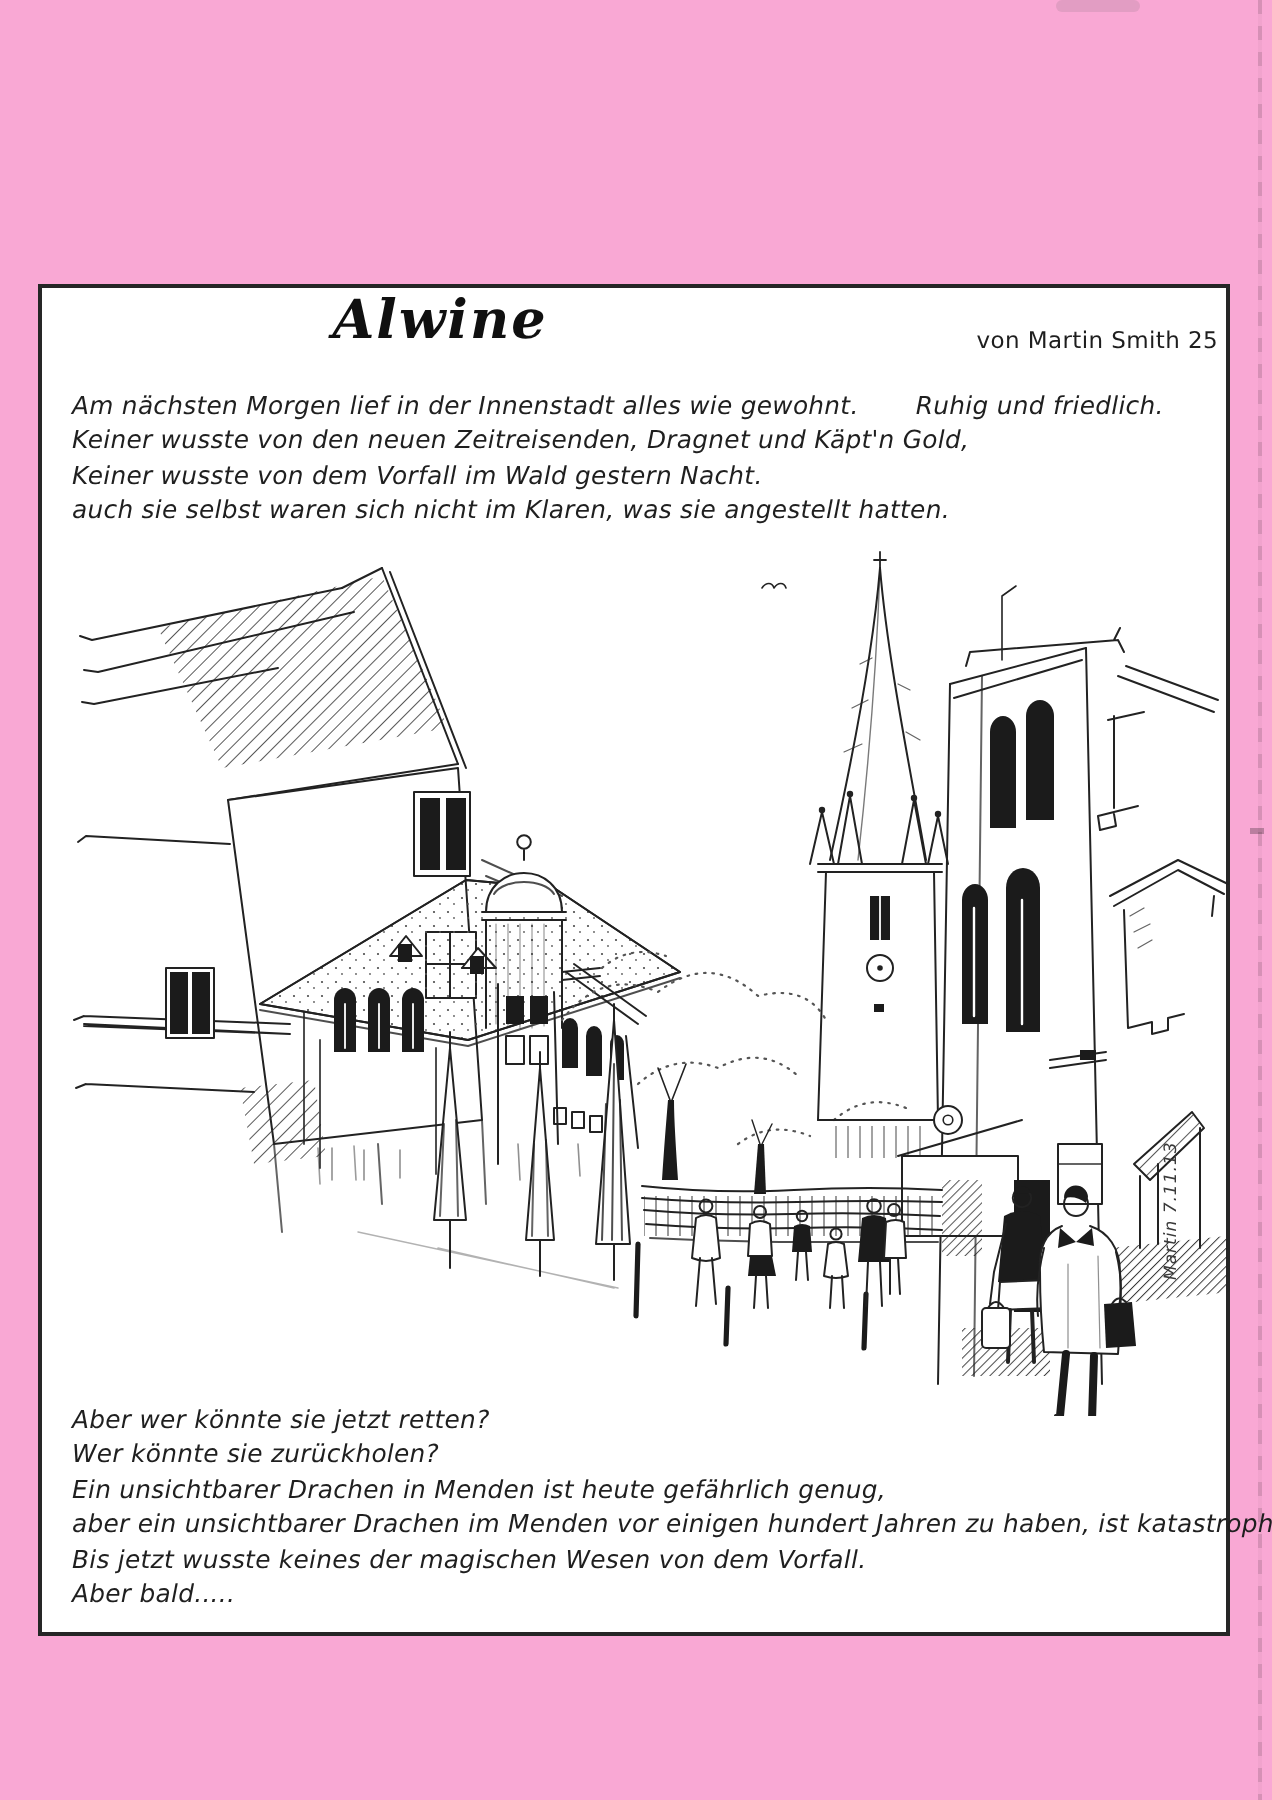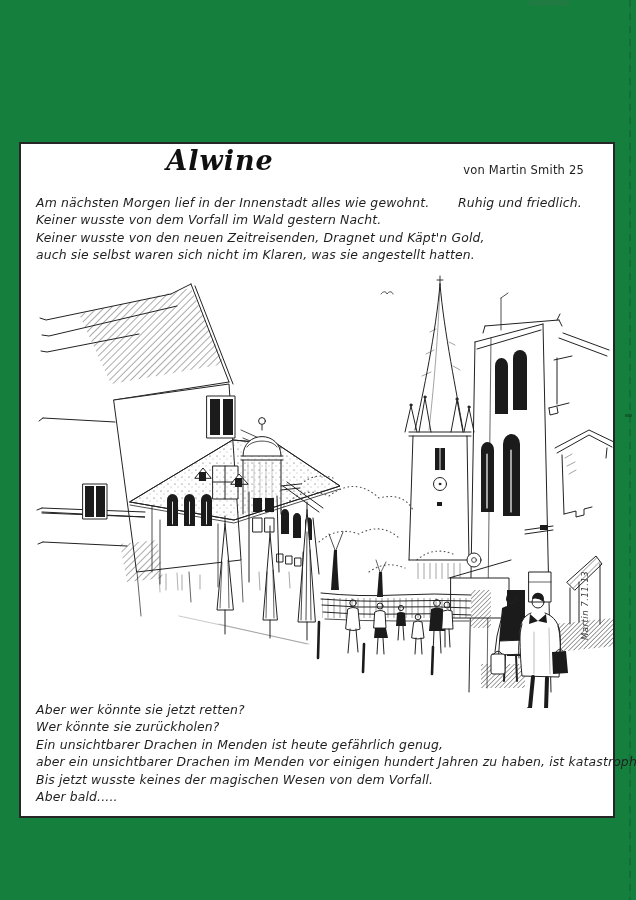--- a/index.html
+++ b/index.html
@@ -1,34 +1,34 @@
 <!DOCTYPE html>
 <html><head>
 <meta charset="utf-8">
 <style>
   html,body{margin:0;padding:0;}
   body{
     width:636px;height:900px;position:relative;background:#ffffff;
     font-family:"DejaVu Sans",sans-serif;overflow:hidden;
   }
-  .page{position:absolute;inset:0;background:#15803d;}
+  .page{position:absolute;inset:0;background:#f9a8d4;}
   
   .smudge-top{position:absolute;left:528px;top:0;width:42px;height:6px;
     background:rgba(90,90,90,.14);border-radius:3px;}
   .edge-line{position:absolute;left:629px;top:0;width:2px;height:900px;
     background:repeating-linear-gradient(180deg,rgba(0,0,0,.14) 0 7px,rgba(0,0,0,.03) 7px 13px);}
   .edge-tick{position:absolute;left:625px;top:414px;width:7px;height:3px;background:rgba(0,0,0,.25);}
 
   .frame{position:absolute;left:19px;top:142px;width:592px;height:672px;
     border:2px solid #262626;background:#fff;}
 
   .title{position:absolute;left:140px;top:145px;width:160px;text-align:center;
     font-family:"DejaVu Serif",serif;font-style:italic;font-weight:bold;
     font-size:27px;color:#101010;letter-spacing:1px;}
-  .byline{position:absolute;right:52px;top:163px;font-size:11.5px;color:#1e1e1e;letter-spacing:.2px;}
+  .byline{position:absolute;right:27px;top:163px;font-size:11.5px;color:#1e1e1e;letter-spacing:.2px;}
 
   .para{position:absolute;left:36px;color:#1f1f1f;font-size:12.4px;
     line-height:17.4px;letter-spacing:.15px;}
   .para .tline{display:block;white-space:pre;font-style:italic;}
   #intro{top:194px;}
   #outro{top:701px;}
 
   .illustration{position:absolute;left:19px;top:272px;width:600px;height:436px;}
 </style>
 </head>
@@ -40,22 +40,22 @@
   <div class="edge-line"></div>
   <div class="edge-tick"></div>
 
   <div class="frame"></div>
 
   <div class="title">Alwine</div>
   <div class="byline">von Martin Smith 25</div>
 
   <div class="para" id="intro">
     <span class="tline">Am nächsten Morgen lief in der Innenstadt alles wie gewohnt.       Ruhig und friedlich.</span>
+    <span class="tline">Keiner wusste von den neuen Zeitreisenden, Dragnet und Käpt'n Gold,</span>
     <span class="tline">Keiner wusste von dem Vorfall im Wald gestern Nacht.</span>
-    <span class="tline">Keiner wusste von den neuen Zeitreisenden, Dragnet und Käpt'n Gold,</span>
     <span class="tline">auch sie selbst waren sich nicht im Klaren, was sie angestellt hatten.</span>
   </div>
 
   <svg class="illustration" viewBox="0 0 600 436">
     <defs>
       <pattern id="ph1" width="5" height="5" patternUnits="userSpaceOnUse" patternTransform="rotate(45)">
         <line x1="0" y1="0" x2="0" y2="5" stroke="#2d2d2d" stroke-width="0.8"></line>
       </pattern>
       <pattern id="ph2" width="3.2" height="3.2" patternUnits="userSpaceOnUse" patternTransform="rotate(45)">
         <line x1="0" y1="0" x2="0" y2="3.2" stroke="#222" stroke-width="1"></line>

